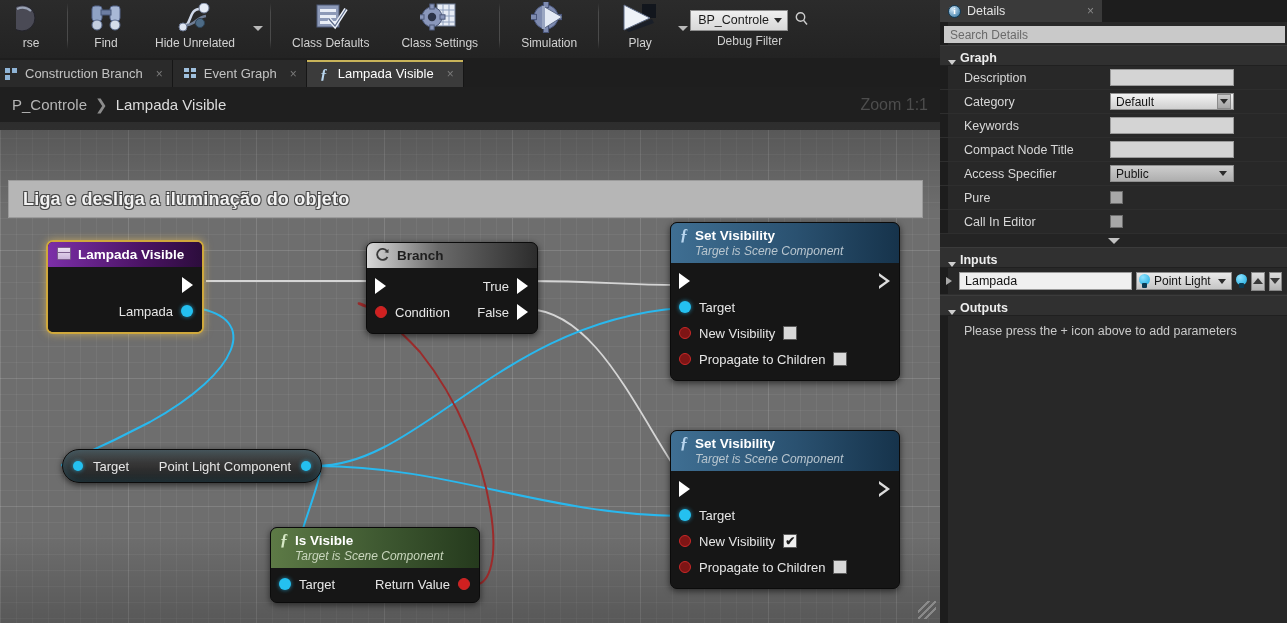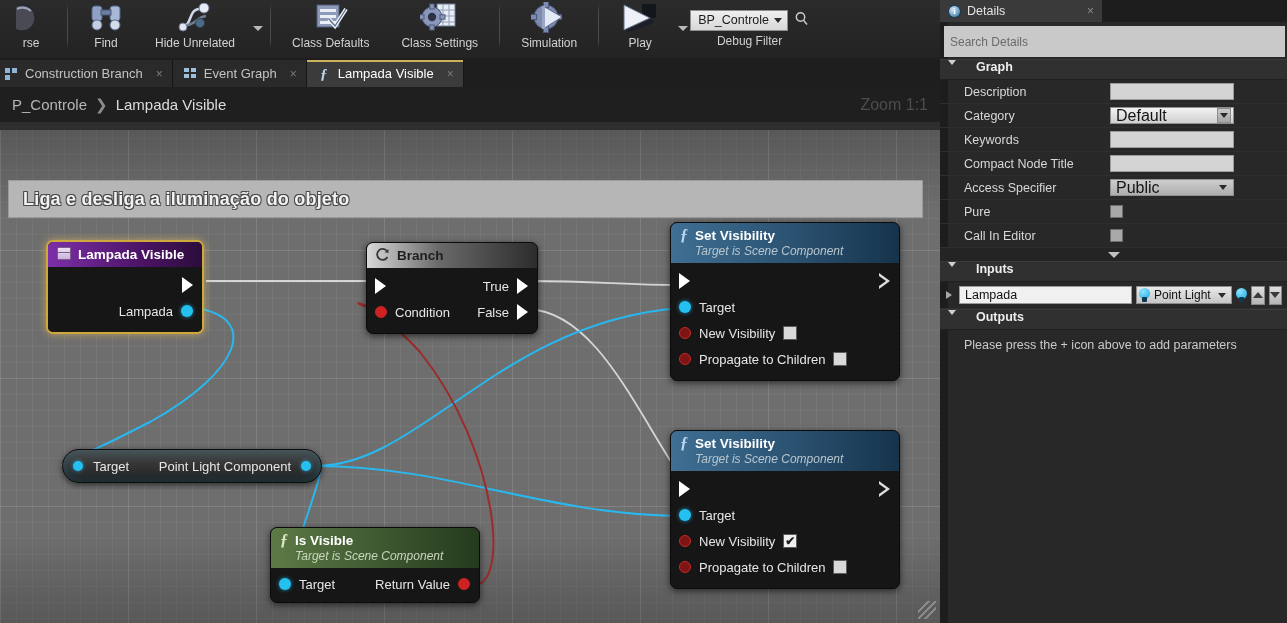--- a/index.html
+++ b/index.html
@@ -206,49 +206,49 @@
   }
   .dtab .x{ margin-left:auto; color:#8a8a8a; font-size:12px; }
   .ico-info{
     width:13px;height:13px;border-radius:50%;
     background:radial-gradient(circle at 35% 30%, #cfe6f7, #2a6f9e);
     border:1px solid #123b57; color:#fff; font-size:9px;
     display:flex; align-items:center; justify-content:center; font-weight:bold;
     font-family:"Liberation Serif",serif;
   }
   .dsearch{
-    margin:4px 2px 2px 4px; height:31px; background:#c9c9c9;
+    margin:4px 2px 2px 4px; height:17px; background:#c9c9c9;
     display:flex; align-items:center; padding:0 6px;
   }
   .dsearch input{
     border:0; background:transparent; outline:none; width:100%;
     font-family:"Liberation Sans", sans-serif; font-size:12px; color:#3d3d3d;
   }
   .dsearch input::placeholder{ color:#6a6a6a; }
 
   .sect{
     height:21px; background:#303030; border-top:1px solid #3b3b3b; border-bottom:1px solid #202020;
-    display:flex; align-items:flex-start; gap:20px; padding-left:8px;
+    display:flex; align-items:flex-end; gap:4px; padding-left:8px;
     color:#ededed; font-size:12.5px; font-weight:bold; cursor:pointer;
   }
   .tri{ width:0;height:0;border-left:4.5px solid transparent;border-right:4.5px solid transparent;border-top:5.5px solid #cfcfcf; }
   .prow2{
     height:24px; display:flex; align-items:center; font-size:12.5px; color:#d8d8d8;
     border-bottom:1px solid #2e2e2e;
   }
   .pname{ width:170px; padding-left:24px; white-space:nowrap; }
   .pval{ flex:1; display:flex; align-items:center; padding-right:8px; }
   .ti{
     height:17px; background:#d4d4d4; border:1px solid #9a9a9a; flex:1; max-width:124px;
     font-size:12px; color:#1e1e1e; padding:0 4px; font-family:"Liberation Sans",sans-serif;
   }
   .combo{
     height:17px; background:linear-gradient(#f3f3f3,#cfcfcf); border:1px solid #8f8f8f;
     flex:1; max-width:124px; display:flex; align-items:center; justify-content:space-between;
-    padding:0 2px 0 5px; font-size:16px; color:#141414; cursor:pointer;
+    padding:0 2px 0 5px; font-size:12px; color:#141414; cursor:pointer;
   }
   .combo .cbtn{ width:14px;height:15px;background:linear-gradient(#c9c9c9,#a6a6a6);border:1px solid #8b8b8b;
                 display:flex;align-items:center;justify-content:center; }
   .cb2{ width:13px;height:13px;background:#a8a8a8;border:1px solid #6d6d6d; cursor:pointer; }
   .more-arrow{
     height:13px; display:flex; align-items:center; justify-content:center;
     background:#242424; cursor:pointer;
   }
   .more-arrow .tri-d{ width:0;height:0;border-left:6px solid transparent;border-right:6px solid transparent;border-top:6px solid #c2c2c2; }
 

